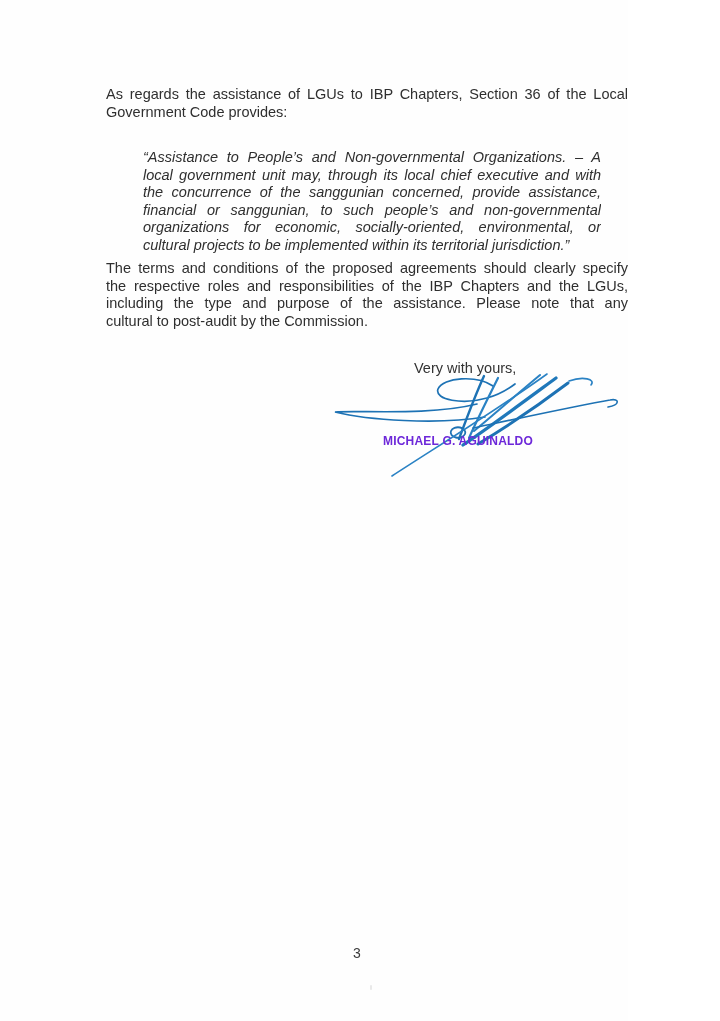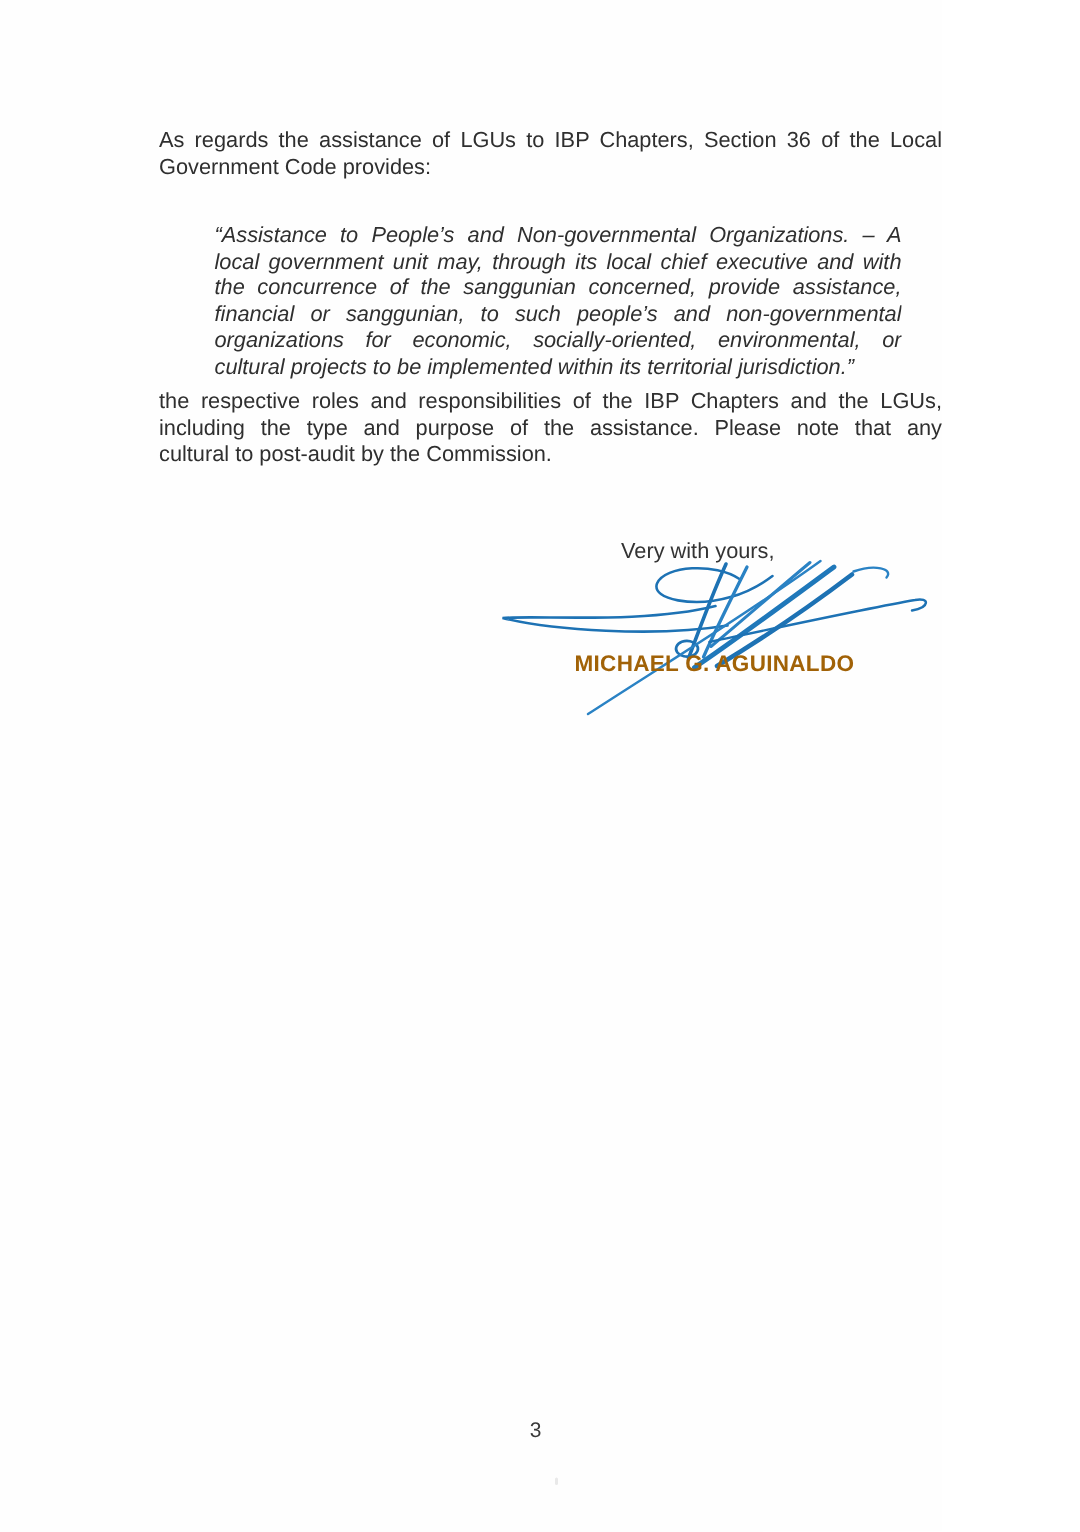--- a/index.html
+++ b/index.html
@@ -55,24 +55,24 @@
     position: absolute;
     left: 325px;
     top: 368px;
     width: 300px;
     height: 115px;
   }
   .signatory {
     position: absolute;
     left: 383px;
     top: 434px;
-    font-size: 15px;
+    font-size: 12px;
     font-weight: bold;
     letter-spacing: 0.2px;
-    color: #a16207;
+    color: #6d28d9;
   }
   .pagenum {
     position: absolute;
     left: 0;
     top: 945px;
     width: 714px;
     text-align: center;
     font-size: 14px;
     color: #3a3a3a;
   }
@@ -98,20 +98,21 @@
     <div class="para quote">
       <div class="jl">“Assistance to People’s and Non-governmental Organizations. – A</div>
       <div class="jl">local government unit may, through its local chief executive and with</div>
       <div class="jl">the concurrence of the sanggunian concerned, provide assistance,</div>
       <div class="jl">financial or sanggunian, to such people’s and non-governmental</div>
       <div class="jl">organizations for economic, socially-oriented, environmental, or</div>
       <div class="jl last">cultural projects to be implemented within its territorial jurisdiction.”</div>
     </div>
 
     <div class="para p2">
+      <div class="jl">The terms and conditions of the proposed agreements should clearly specify</div>
       <div class="jl">the respective roles and responsibilities of the IBP Chapters and the LGUs,</div>
       <div class="jl">including the type and purpose of the assistance. Please note that any</div>
       <div class="jl last">cultural to post-audit by the Commission.</div>
     </div>
 
   </div>
 
   <div class="salutation">Very with yours,</div>
 
   <svg class="signature" viewBox="0 0 300 115" fill="none" xmlns="http://www.w3.org/2000/svg">

